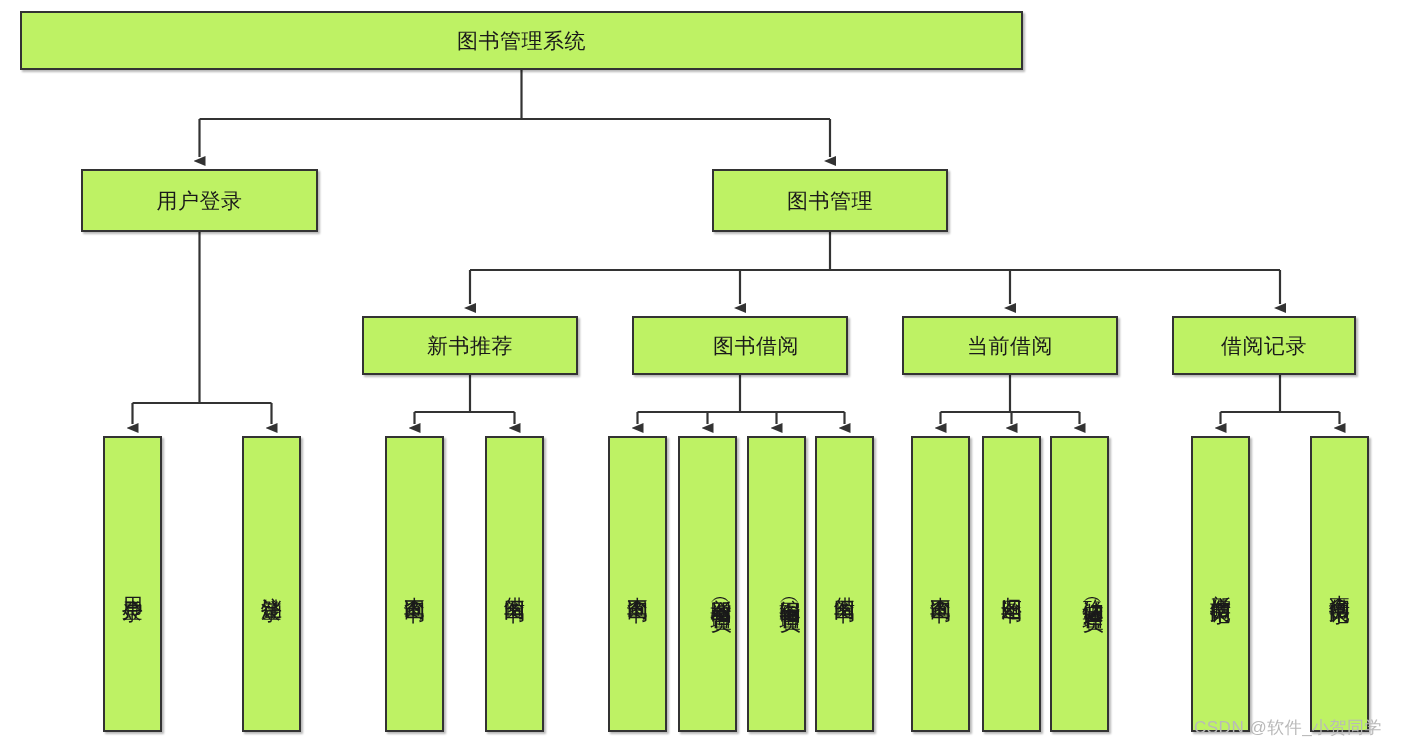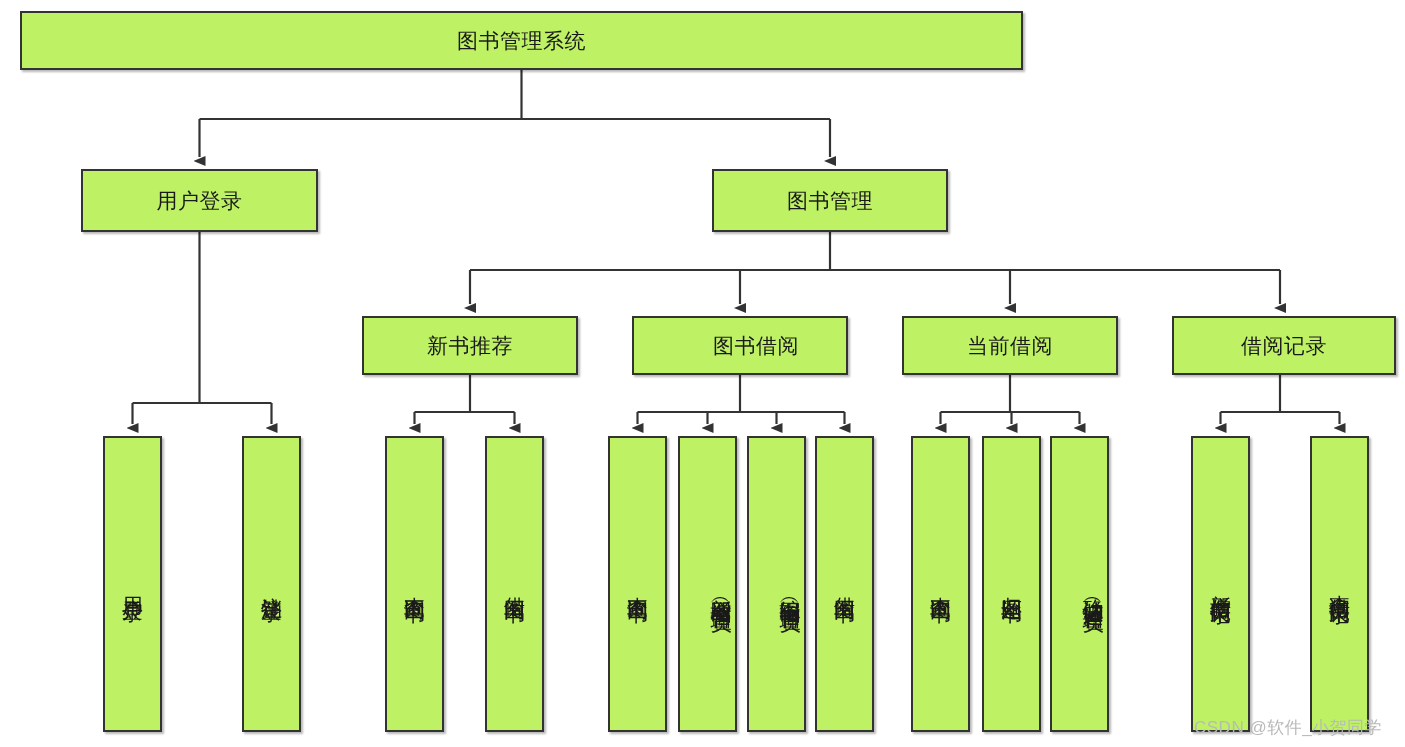--- a/index.html
+++ b/index.html
@@ -111,21 +111,21 @@
   </svg>
 
   <div class="node h" style="left: 20px; top: 11px; width: 1003px; height: 59px;">图书管理系统</div>
 
   <div class="node h" style="left: 81px; top: 169px; width: 237px; height: 63px;">用户登录</div>
   <div class="node h" style="left: 712px; top: 169px; width: 236px; height: 63px;">图书管理</div>
 
   <div class="node h" style="left: 362px; top: 316px; width: 216px; height: 59px;">新书推荐</div>
   <div class="node h" style="left: 632px; top: 316px; width: 216px; height: 59px; padding-left: 32px;">图书借阅</div>
   <div class="node h" style="left: 902px; top: 316px; width: 216px; height: 59px;">当前借阅</div>
-  <div class="node h" style="left: 1172px; top: 316px; width: 224px; height: 59px;">借阅记录</div>
+  <div class="node h" style="left: 1172px; top: 316px; width: 184px; height: 59px;">借阅记录</div>
 
   <div class="node v mid" style="left: 103px; top: 436px; width: 59px; height: 296px;">用户登录</div>
   <div class="node v mid" style="left: 242px; top: 436px; width: 59px; height: 296px;">注销登录</div>
   <div class="node v mid" style="left: 385px; top: 436px; width: 59px; height: 296px;">查询图书</div>
   <div class="node v mid" style="left: 485px; top: 436px; width: 59px; height: 296px;">借阅图书</div>
   <div class="node v mid" style="left: 608px; top: 436px; width: 59px; height: 296px;">查询图书</div>
   <div class="node v" style="left: 678px; top: 436px; width: 59px; height: 296px;">新增图书（管理员）</div>
   <div class="node v" style="left: 747px; top: 436px; width: 59px; height: 296px;">编辑图书（管理员）</div>
   <div class="node v mid" style="left: 815px; top: 436px; width: 59px; height: 296px;">借阅图书</div>
   <div class="node v mid" style="left: 911px; top: 436px; width: 59px; height: 296px;">查询图书</div>

